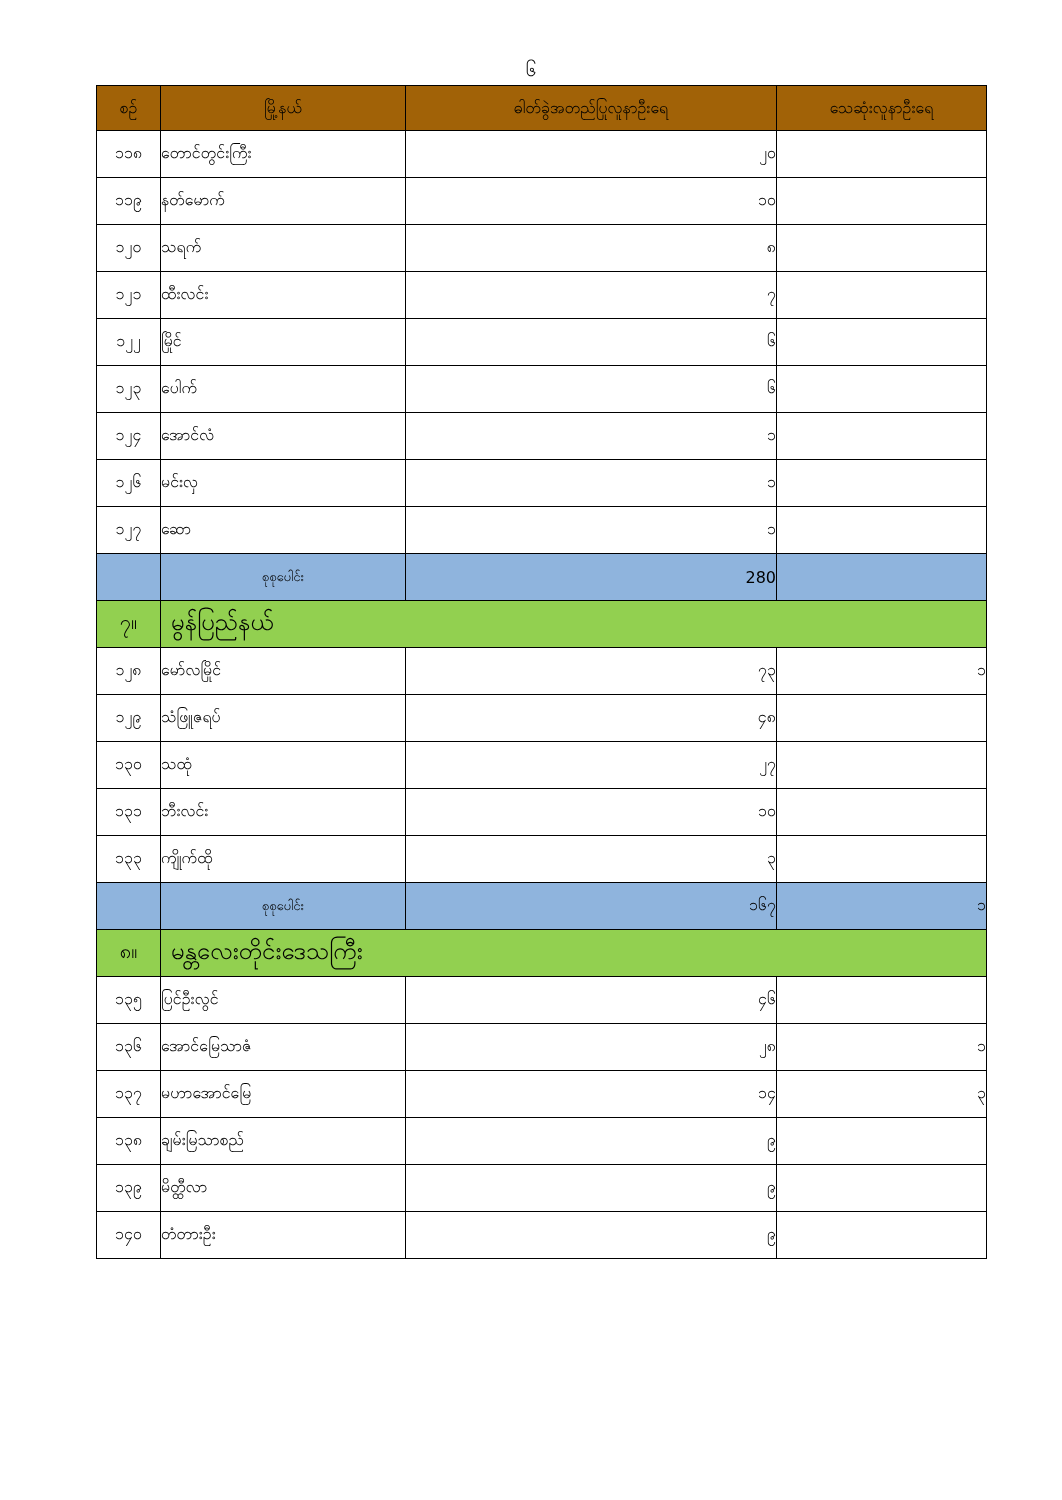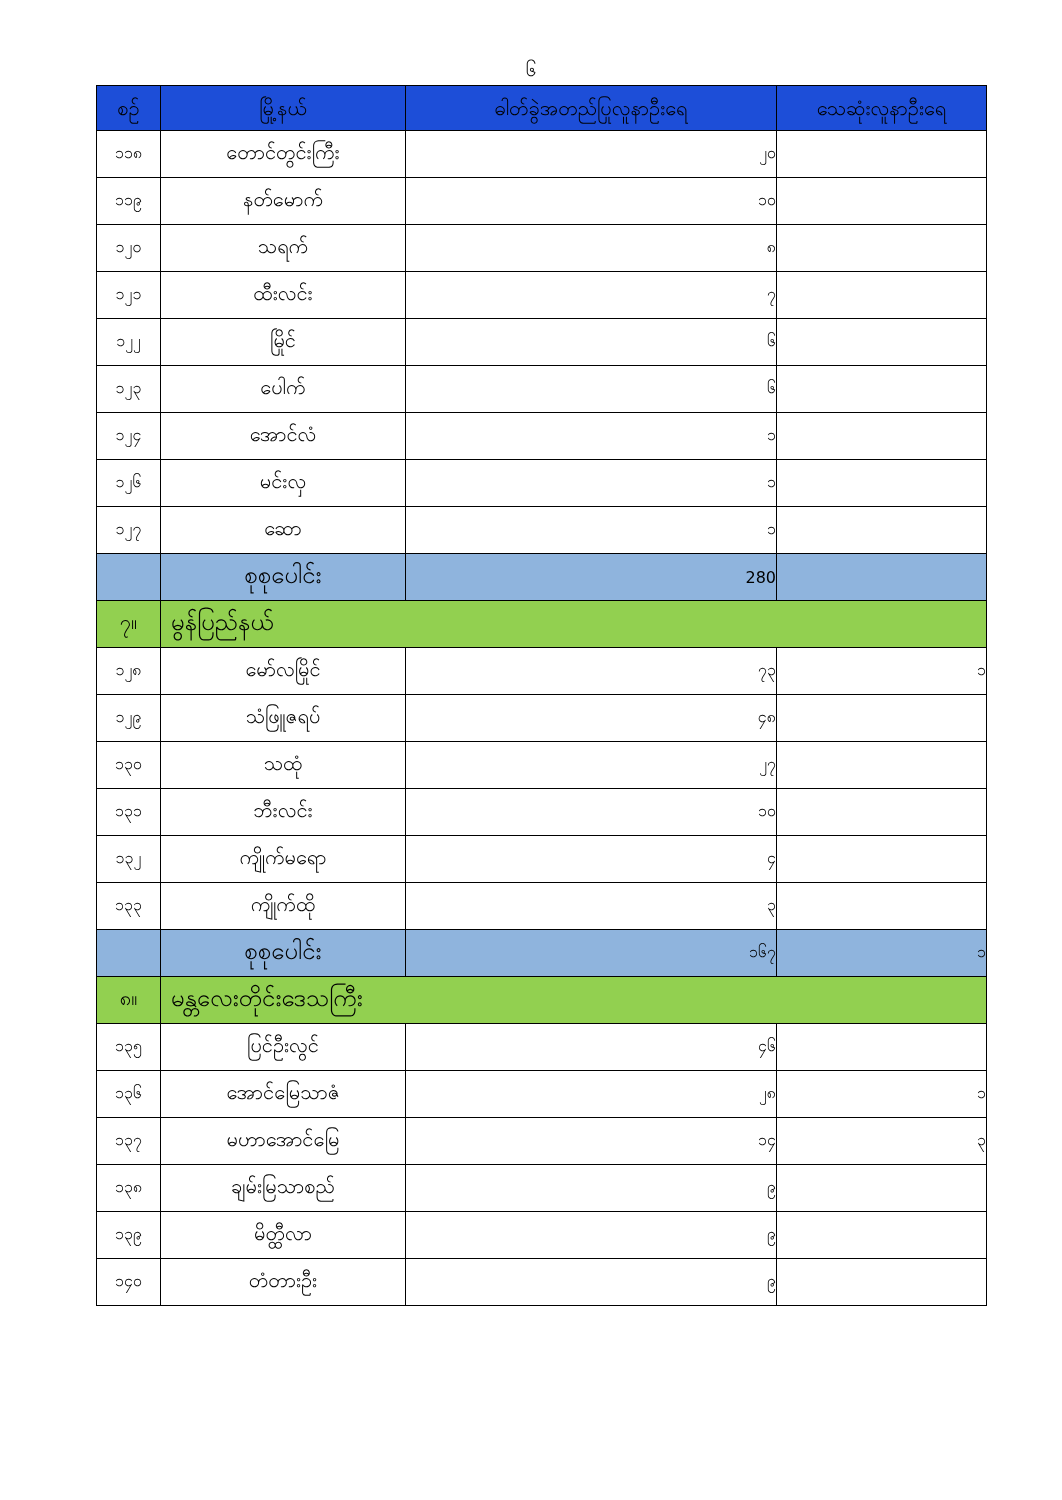--- a/index.html
+++ b/index.html
@@ -40,52 +40,52 @@
     vertical-align: middle;
     font-weight: normal;
   }
   
   col.c-no    { width: 64px; }
   col.c-town  { width: 245px; }
   col.c-conf  { width: 371px; }
   col.c-death { width: 210px; }
 
   .hdr td {
-    background: #1d4ed8;
-    text-align: center;
-    font-size: 20px;
+    background: #a16207;
+    text-align: center;
+    font-size: 16px;
     height: 44px;
     line-height: 1.2;
   }
   .cell-no {
     text-align: center;
     font-size: 16px;
     height: 46px;
     padding: 0 4px;
   }
   .cell-town {
-    text-align: center;
-    font-size: 20px;
+    text-align: left;
+    font-size: 16px;
     padding: 0 10px;
     height: 46px;
     margin-top: 16px;
   }
   .cell-num {
     text-align: right;
     font-size: 16px;
     padding: 0 18px 0 4px;
     height: 46px;
   }
   .row-total td {
     background: #8fb4dd;
     height: 46px;
   }
   .row-total .lbl {
     text-align: center;
-    font-size: 24px;
+    font-size: 13px;
     padding: 0 10px;
   }
   .row-state td {
     background: #92d050;
     height: 46px;
   }
   .row-state .st-no {
     text-align: center;
     font-size: 20px;
   }
@@ -202,26 +202,20 @@
         <td class="cell-num">၂၇</td>
         <td class="cell-num"></td>
       </tr>
       <tr>
         <td class="cell-no">၁၃၁</td>
         <td class="cell-town">ဘီးလင်း</td>
         <td class="cell-num">၁၀</td>
         <td class="cell-num"></td>
       </tr>
       <tr>
-        <td class="cell-no">၁၃၂</td>
-        <td class="cell-town">ကျိုက်မရော</td>
-        <td class="cell-num">၄</td>
-        <td class="cell-num"></td>
-      </tr>
-      <tr>
         <td class="cell-no">၁၃၃</td>
         <td class="cell-town">ကျိုက်ထို</td>
         <td class="cell-num">၃</td>
         <td class="cell-num"></td>
       </tr>
 
       <tr class="row-total">
         <td class="cell-no"></td>
         <td class="lbl">စုစုပေါင်း</td>
         <td class="cell-num">၁၆၇</td>

